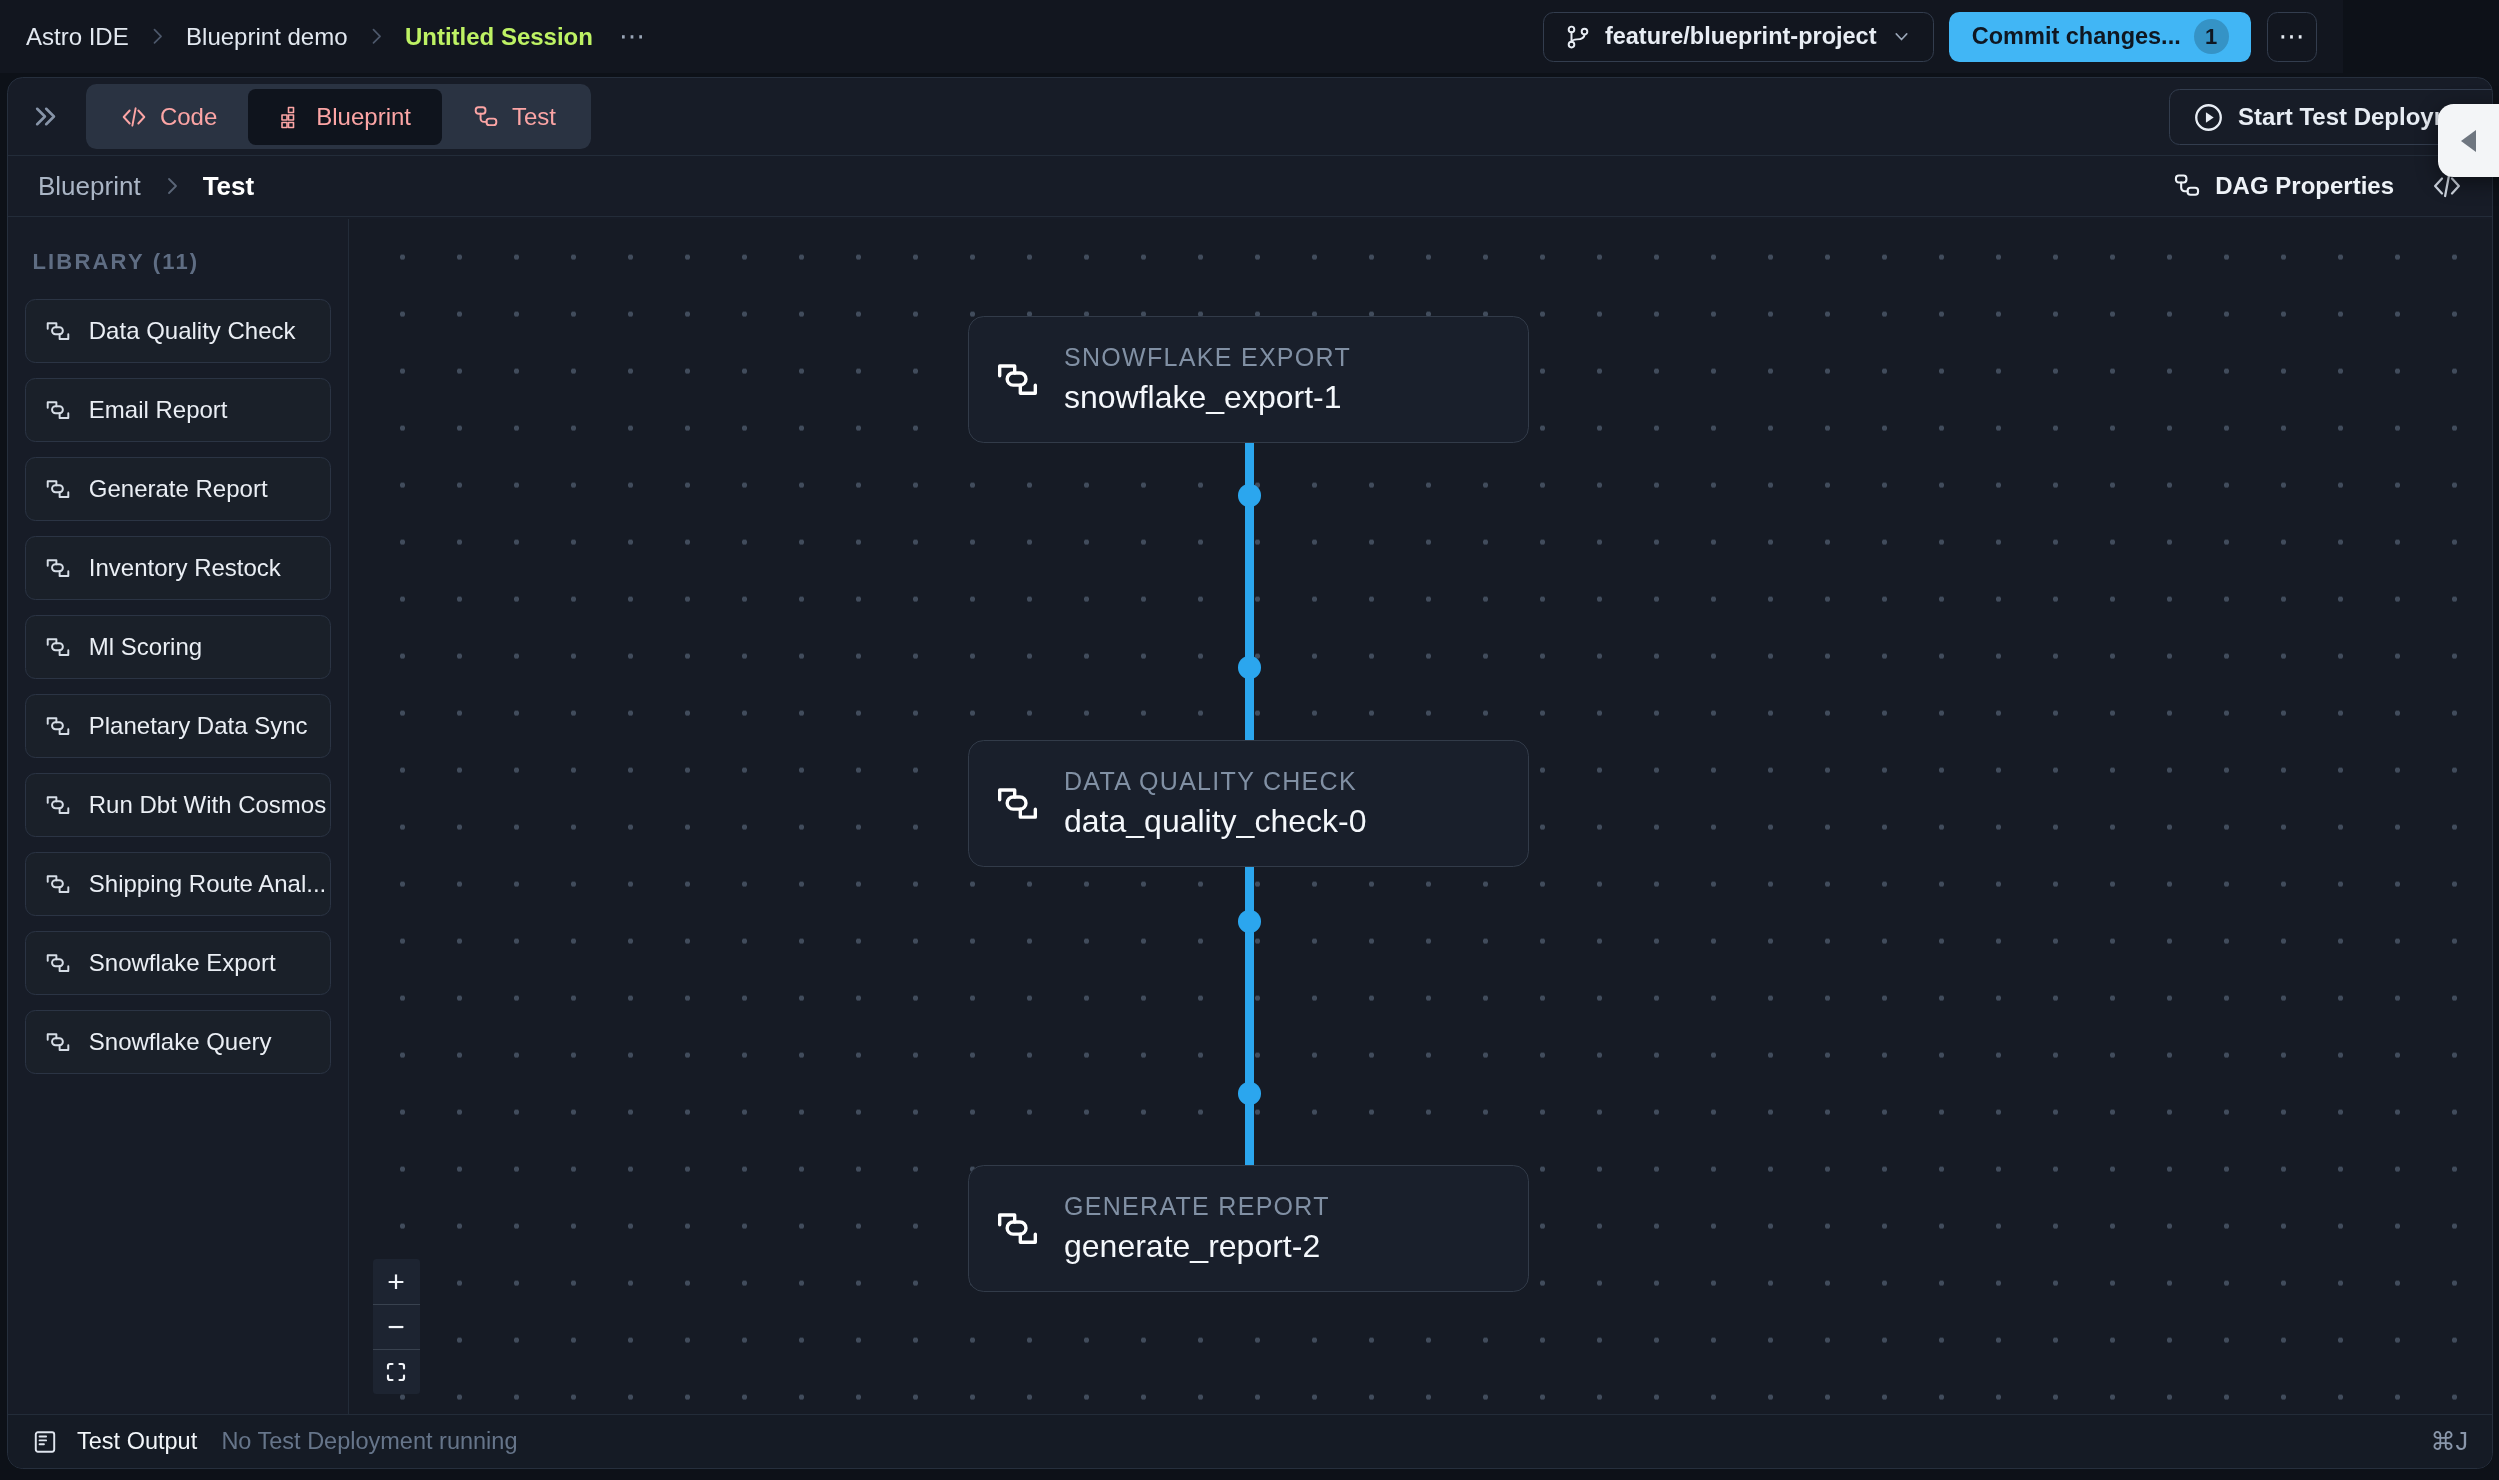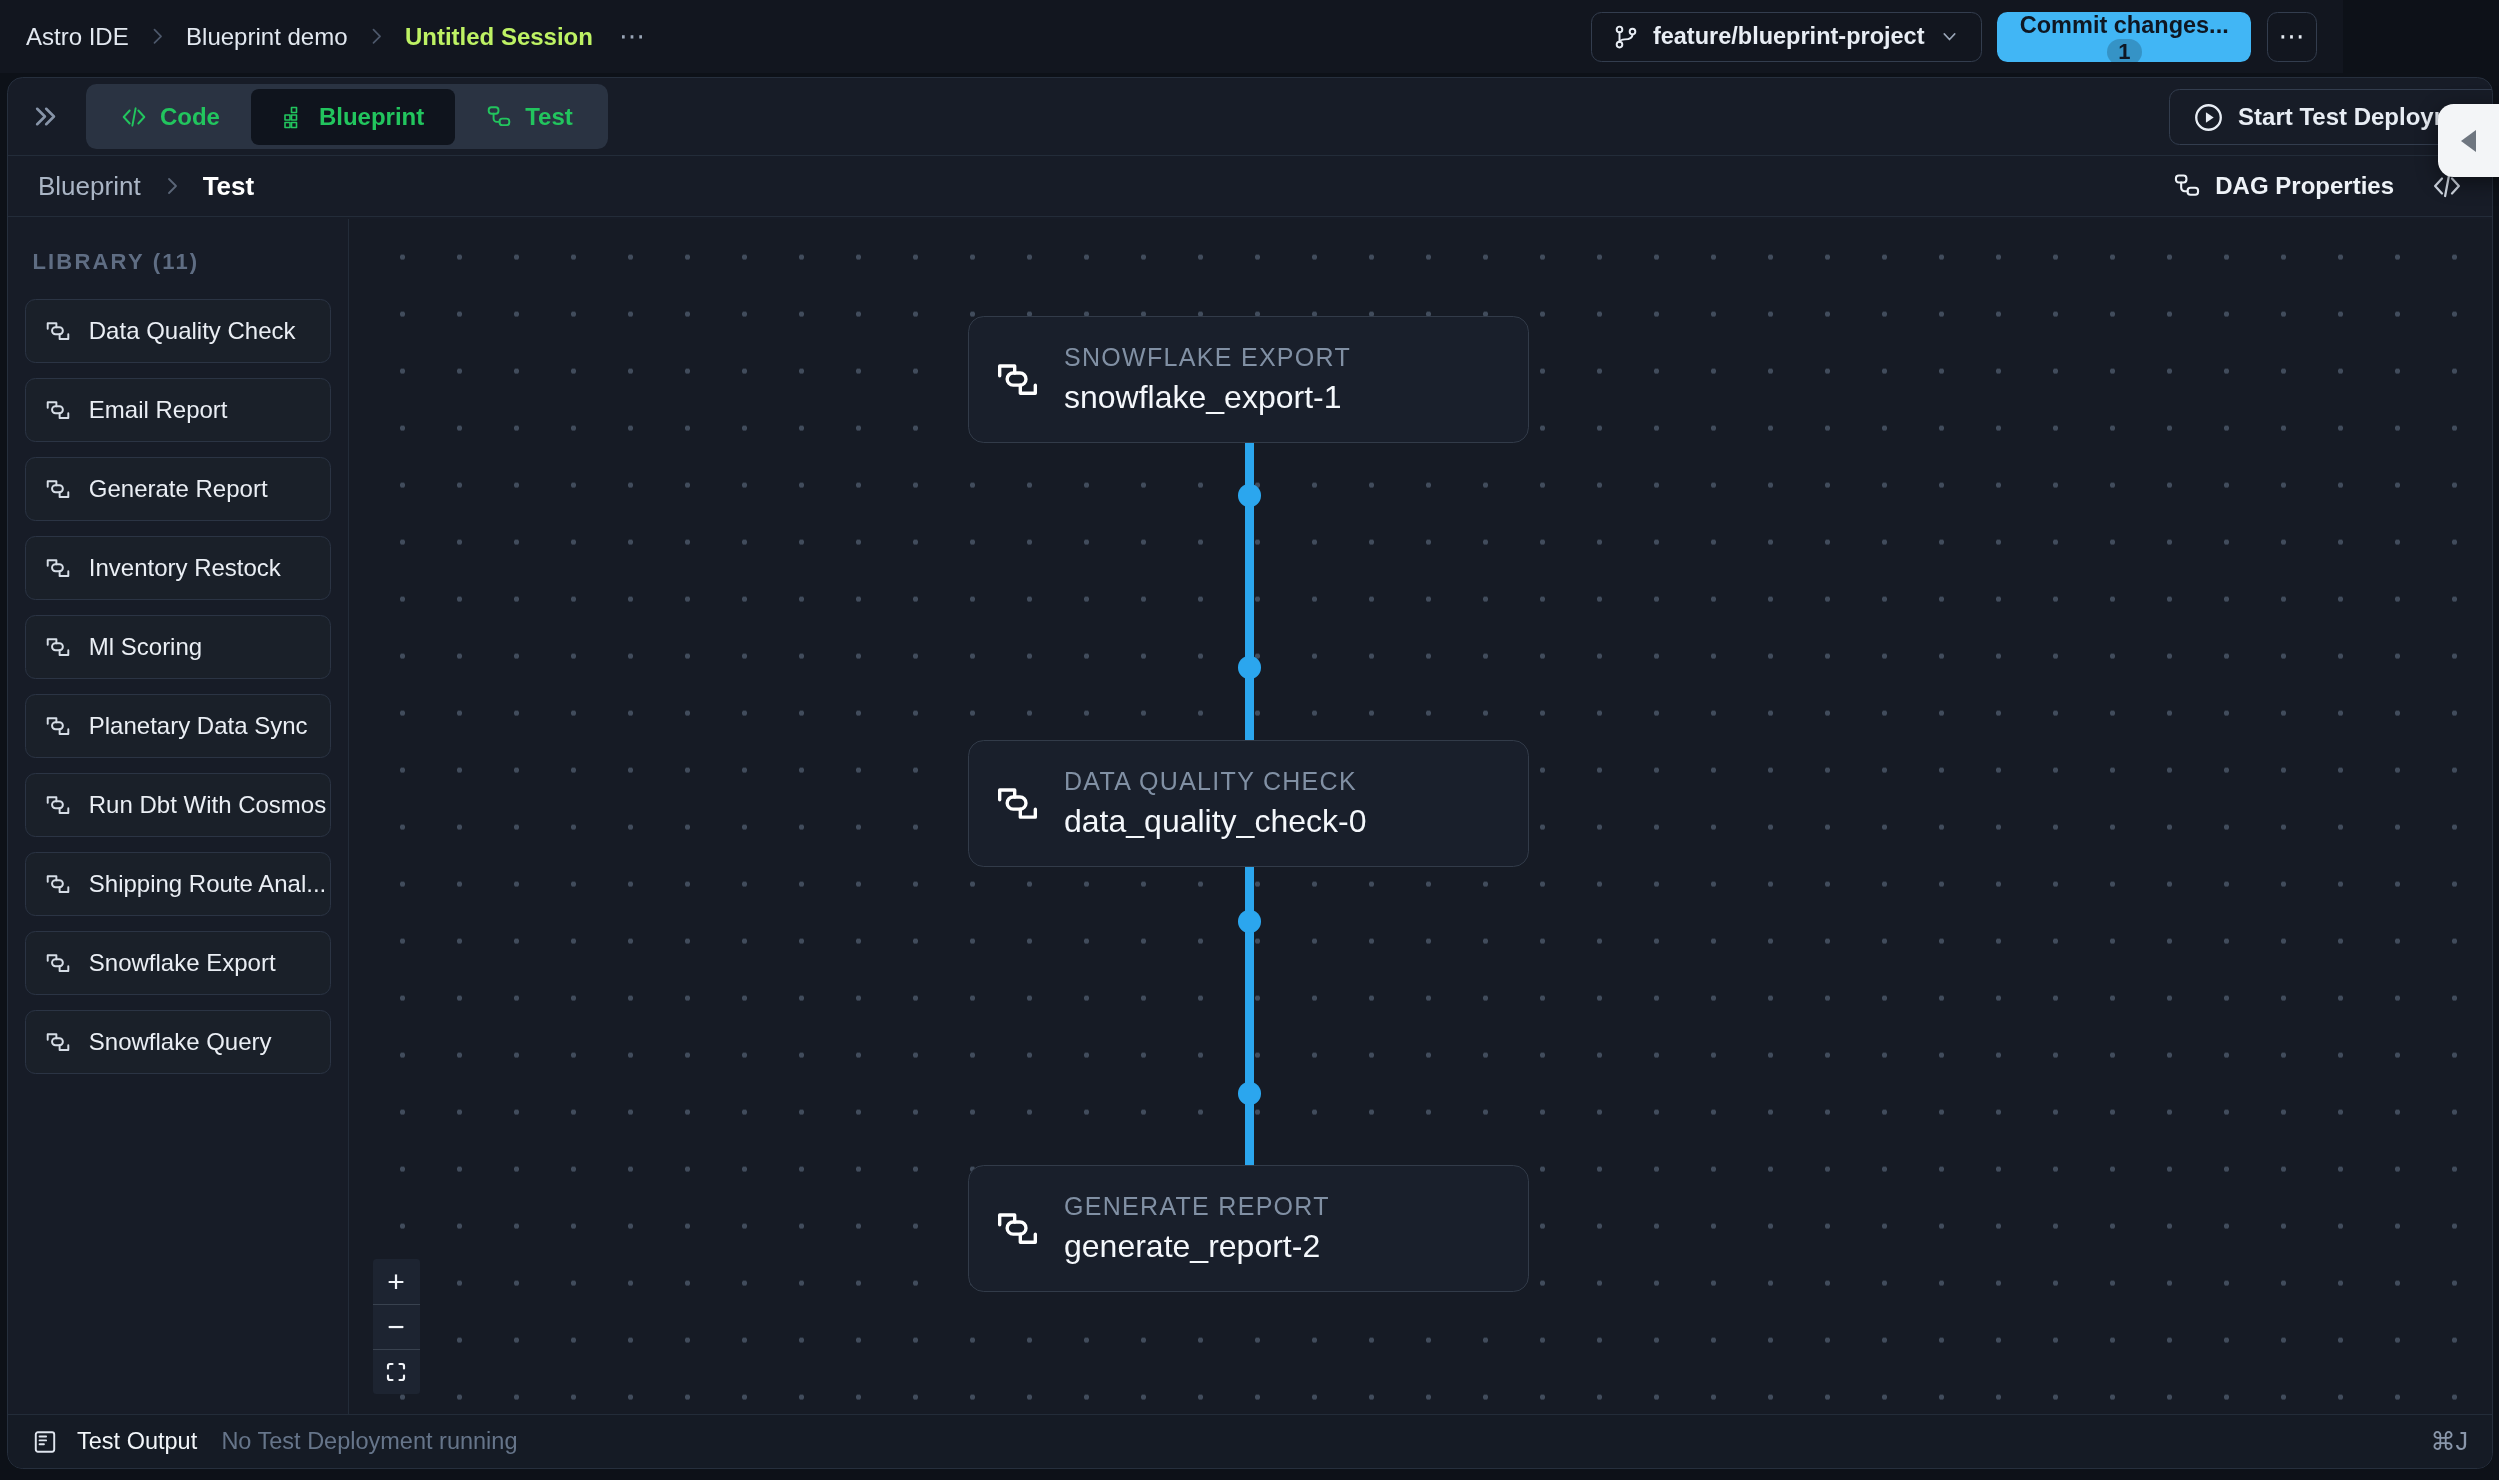--- a/index.html
+++ b/index.html
@@ -13,37 +13,37 @@
   .topbar { position:absolute; top:0; left:0; width:2343px; height:73px; background:#12161f;
     display:flex; align-items:center; justify-content:space-between; padding:0 26px; }
   .crumbs { display:flex; align-items:center; gap:17.4px; font-size:24px; color:#e2e8f0; }
   .crumbs .sep { color:#4d586b; }
   .crumb-current { font-weight:700; color:#bef264; }
   .session-menu { color:#9aa6b7; font-size:26px; padding:0 8.7px; cursor:pointer; letter-spacing:1.7px; }
   .top-right { display:flex; align-items:center; gap:15.7px; }
   .branch-btn { height:50px; display:flex; align-items:center; gap:14px; padding:16px 21px;
     border:1.7px solid #333d4e; border-radius:10.4px; color:#e8edf4; font-size:23.5px; font-weight:600; cursor:pointer; }
   .branch-btn .chev { color:#9aa6b7; }
-  .commit-btn { height:50px; display:flex; align-items:center; padding:0 22.6px;
-    border-radius:10.4px; background:#41b6f5; color:#0f1722; font-size:23.5px; font-weight:700; cursor:pointer;flex-direction:column; }
+  .commit-btn { height:50px; display:flex; align-items:center; gap:13px; padding:0 22.6px;
+    border-radius:10.4px; background:#41b6f5; color:#0f1722; font-size:23.5px; font-weight:700; cursor:pointer; }
   .commit-badge { min-width:35px; height:35px; border-radius:17.4px; background:rgba(15,23,34,0.22);
     display:flex; align-items:center; justify-content:center; font-size:22px; font-weight:700; color:#0f1722; }
   .more-btn { width:50px; height:50px; border:1.7px solid #333d4e; border-radius:10.4px; color:#e8edf4;
     display:flex; align-items:center; justify-content:center; font-size:26px; letter-spacing:0.9px; cursor:pointer; }
 
   
   .main-panel { position:absolute; top:77px; left:7px; width:2486px; height:1392px;
     background:#171c27; border:1.7px solid #262f3d; border-radius:15.7px; overflow:hidden; }
 
   .toolbar { position:relative; height:78px; border-bottom:1.7px solid #232c39;
     display:flex; align-items:center; padding:0 24px; }
   .collapse-btn { color:#8794a8; cursor:pointer; display:flex; align-items:center; }
   .tabgroup { margin-left:22.6px; background:#2a3342; border-radius:10.4px; padding:4.3px; display:flex; }
   .tab { height:56px; padding:0 31px; border-radius:7.8px; display:flex; align-items:center; gap:13px;
-    font-size:24px; font-weight:700; color:#22c55e; cursor:pointer; }
+    font-size:24px; font-weight:400; color:#fca5a5; cursor:pointer; }
   .tab.active { background:#0f141d; }
   .start-btn { position:absolute; right:-26px; top:11.3px; height:56px; display:flex; align-items:center; gap:14px;
     padding:0 26px 0 22.6px; border:1.7px solid #333d4e; border-radius:10.4px; font-size:24px; font-weight:600;
     color:#e8edf4; cursor:pointer; white-space:nowrap; }
 
   .subheader { height:61px; border-bottom:1.7px solid #232c39; display:flex; align-items:center;
     justify-content:space-between; padding:0 30px 0 30px; }
   .subcrumbs { display:flex; align-items:center; gap:19px; font-size:26px; }
   .subcrumbs .parent { color:#aab5c5; cursor:pointer; }
   .subcrumbs .sep { color:#5b6678; }

